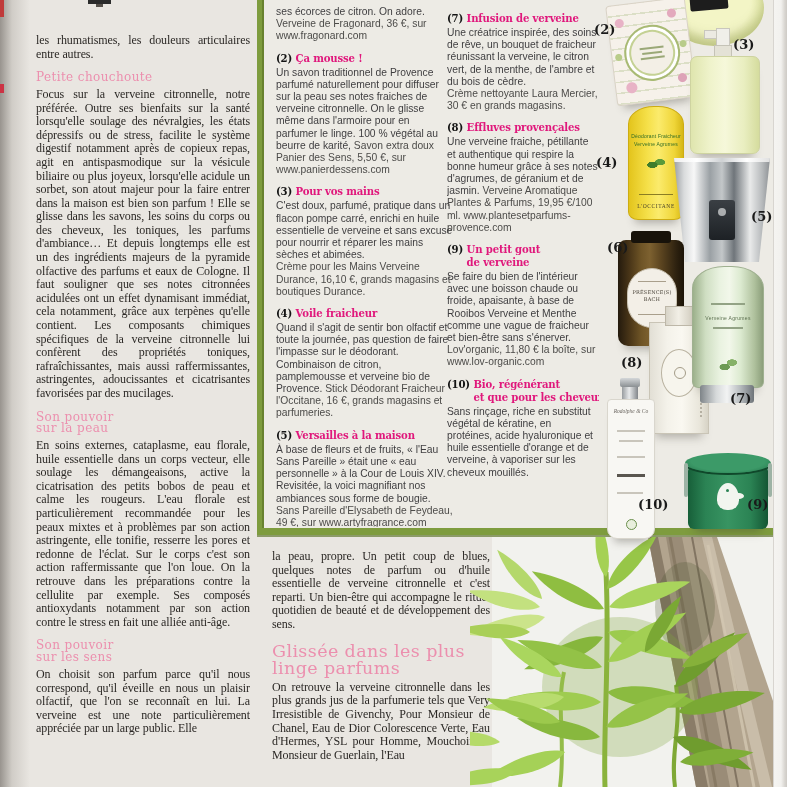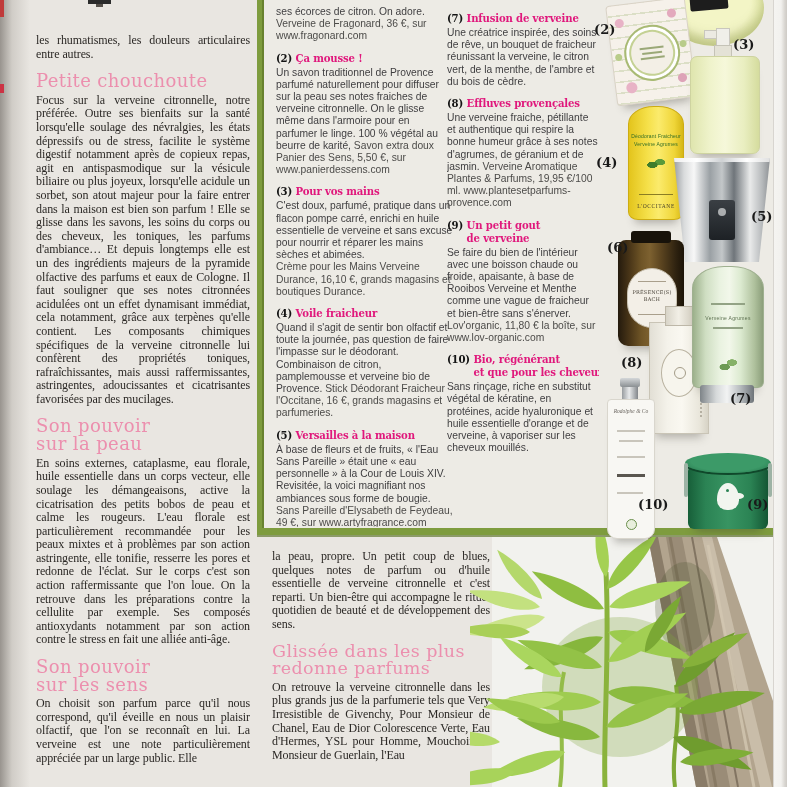--- a/index.html
+++ b/index.html
@@ -12,21 +12,21 @@
     background:linear-gradient(to right,#f5f4f1 0,#f2f1ee 7px,#d7d4cf 11px,#c9c6c1 14px);
     border-left:1px solid #d8d5d0;}
   .mark-red1{position:absolute;left:0;top:0;width:4px;height:17px;background:#c03a3a;z-index:10;}
   .mark-red2{position:absolute;left:0;top:84px;width:4px;height:9px;background:#c34;z-index:10;}
   .mark-top1{position:absolute;left:88px;top:0;width:23px;height:4px;background:#2b2b2b;z-index:10;}
   .mark-top2{position:absolute;left:96px;top:4px;width:7px;height:3px;background:#55504a;z-index:10;}
   
   .serifcol{color:#2b2825;text-align:justify;font-size:12px;line-height:13.6px;letter-spacing:-.1px;}
   #colL{position:absolute;left:36px;top:6px;width:214px;height:779px;overflow:hidden;z-index:1;margin-top:28px;}
   #colBottom{position:absolute;left:272px;top:550px;width:218px;height:237px;overflow:hidden;z-index:1;}
-  .pink-head{font-family:"DejaVu Serif",serif;font-weight:400;color:#ec8fae;font-size:18px;
+  .pink-head{font-family:"DejaVu Serif",serif;font-weight:400;color:#ec8fae;font-size:12px;
     line-height:.98;letter-spacing:.4px;margin:11px 0 4px;white-space:pre-line;}
   .pink-head.bh{font-size:17.5px;}
   p{margin:0;}
   
   .box-bg{position:absolute;left:264px;top:0;width:511px;height:528px;background:#edebe5;z-index:0;}
   .frame-v{position:absolute;left:257px;top:0;width:7px;height:535px;background:#7e9c3e;z-index:2;
     box-shadow:inset -2px 0 0 #68822f;}
   .frame-h{position:absolute;left:257px;top:528px;width:519px;height:7px;background:#7e9c3e;z-index:2;
     box-shadow:0 2px 0 rgba(91,115,38,.65);}
   .sanscol{position:absolute;font-family:"Liberation Sans",sans-serif;color:#3f3e40;
@@ -173,38 +173,38 @@
     <h3 class="item-head"><span class="num">(4)</span><span class="t">Voile fraicheur</span></h3>
     <p><span>Quand il s'agit de sentir bon olfactif et toute la journée, pas question de faire l'impasse sur le déodorant. Combinaison de citron, pamplemousse et verveine bio de Provence. </span><span class="prod">Stick Déodorant Fraicheur l'Occitane, 16 €, grands magasins et parfumeries.</span></p>
 
     <h3 class="item-head"><span class="num">(5)</span><span class="t">Versailles à la maison</span></h3>
     <p><span>À base de fleurs et de fruits, « l'Eau Sans Pareille » était une « eau personnelle » à la Cour de Louis XIV. Revisitée, la voici magnifiant nos ambiances sous forme de bougie. </span><span class="prod blk">Sans Pareille d'Elysabeth de Feydeau, 49 €, sur www.artyfragrance.com</span></p>
   </div>
 
   <div id="colR" class="sanscol">
 
     <h3 class="item-head"><span class="num">(7)</span><span class="t">Infusion de verveine</span></h3>
-    <p><span>Une créatrice inspirée, des soins de rêve, un bouquet de fraicheur réunissant la verveine, le citron vert, de la menthe, de l'ambre et du bois de cèdre.</span></p>
+    <p><span>Une créatrice inspirée, des soins de rêve, un bouquet de fraicheur réunissant la verveine, le citron vert, de la menthe, de l'ambre et du bois de cèdre.</span><span class="prod blk">Crème nettoyante Laura Mercier, 30 € en grands magasins.</span></p>
 
     <h3 class="item-head"><span class="num">(8)</span><span class="t">Effluves provençales</span></h3>
     <p><span>Une verveine fraiche, pétillante et authentique qui respire la bonne humeur grâce à ses notes d'agrumes, de géranium et de jasmin. </span><span class="prod">Verveine Aromatique Plantes &amp; Parfums, 19,95 €/100 ml. www.plantesetparfums-provence.com</span></p>
 
     <h3 class="item-head"><span class="num">(9)</span><span class="t">Un petit gout
 de verveine</span></h3>
     <p><span>Se faire du bien de l'intérieur avec une boisson chaude ou froide, apaisante, à base de Rooibos Verveine et Menthe comme une vague de fraicheur et bien-être sans s'énerver. </span><span class="prod">Lov'organic, 11,80 € la boîte, sur www.lov-organic.com</span></p>
 
     <h3 class="item-head"><span class="num">(10)</span><span class="t">Bio, régénérant
 et que pour les cheveux</span></h3>
     <p><span>Sans rinçage, riche en substitut végétal de kératine, en protéines, acide hyaluronique et huile essentielle d'orange et de verveine, à vaporiser sur les cheveux mouillés.</span></p>
   </div>
 
   <div id="colBottom" class="serifcol">
     <p>la peau, propre. Un petit coup de blues, quelques notes de parfum ou d'huile essentielle de verveine citronnelle et c'est reparti. Un bien-être qui accompagne le rituel quotidien de beauté et de développement des sens.</p>
     <h2 class="pink-head bh">Glissée dans les plus
-redonne parfums</h2>
+linge parfums</h2>
     <p>On retrouve la verveine citronnelle dans les plus grands jus de la parfumerie tels que Very Irresistible de Givenchy, Pour Monsieur de Chanel, Eau de Dior Colorescence Verte, Eau d'Hermes, YSL pour Homme, Mouchoir de Monsieur de Guerlain, l'Eau</p>
   </div>
 
   <div class="photos">
     <div id="candle1">
         <div class="band"></div>
       </div>
     <div id="soap" class="shadow">
       <div class="pattern"></div>
       <div class="seal">

